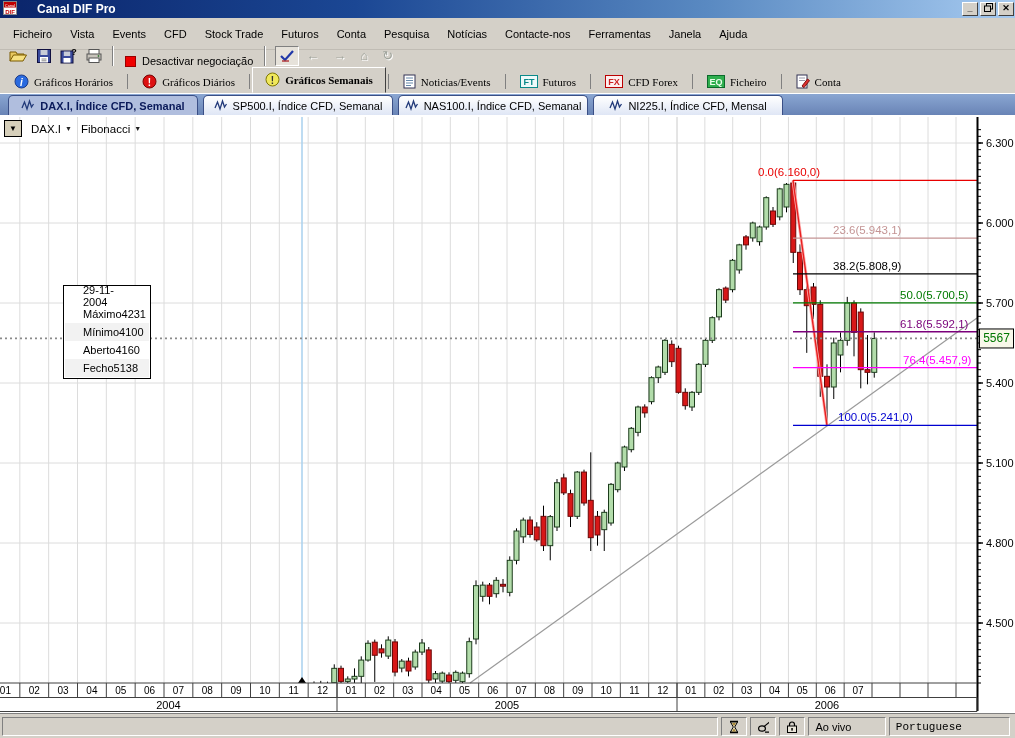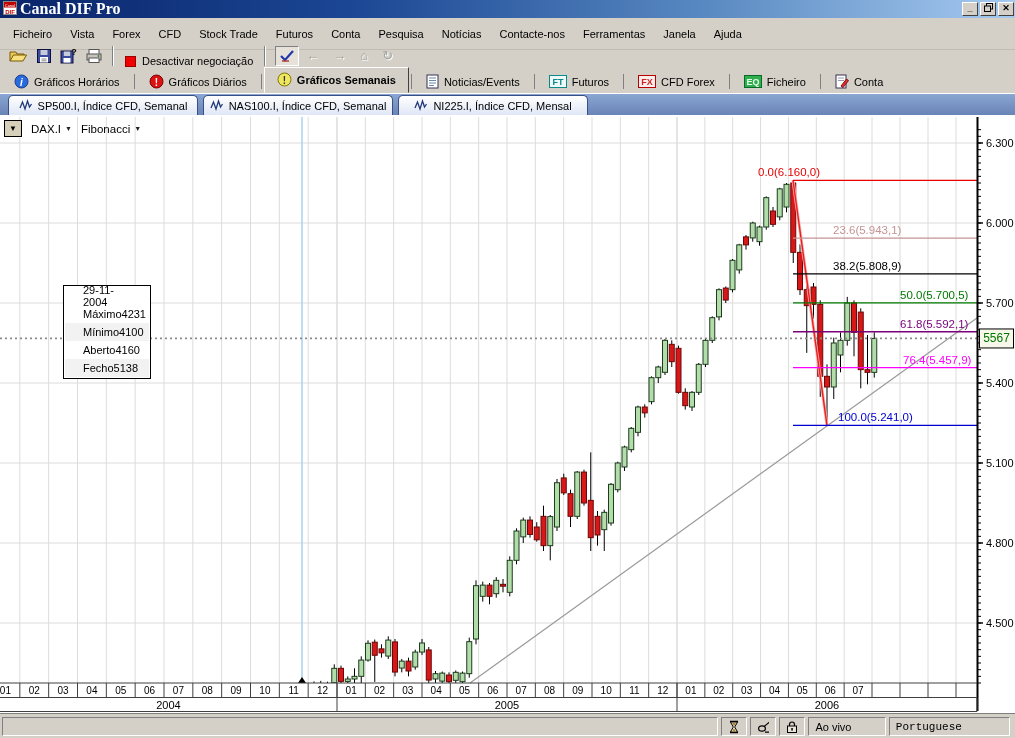--- a/index.html
+++ b/index.html
@@ -3,41 +3,41 @@
 <meta charset="utf-8">
 <style>
   html,body{margin:0;padding:0;background:#555;}
   *{box-sizing:border-box;}
   .win{position:relative;width:1015px;height:738px;background:#d4d0c8;overflow:hidden;
        font-family:"Liberation Sans",sans-serif;font-size:11px;color:#000;}
   
   .titlebar{position:absolute;left:0;top:0;width:1015px;height:18px;
     background:linear-gradient(to right,#0a246a 0%,#1b4794 35%,#5a8ac2 70%,#a6caf0 100%);
     display:flex;align-items:center;padding-left:3px;}
-  .ttext{color:#fff;font-weight:bold;font-size:16px;margin-left:3px;font-family:Liberation Serif, serif;}
+  .ttext{color:#fff;font-weight:bold;font-size:12px;margin-left:20px;}
   .wbtns{position:absolute;right:1px;top:2px;display:flex;}
   .wbtn{width:16px;height:14px;margin-left:2px;background:#d4d0c8;border:1px solid;
     border-color:#fff #404040 #404040 #fff;font-size:9px;line-height:11px;text-align:center;
     font-weight:bold;color:#000;}
   
   .menubar{position:absolute;left:0;top:18px;width:1015px;height:32px;display:flex;align-items:center;padding-left:4px;border-bottom:1px solid #c0bcb4;}
   .mitem{padding:4px 9px;}
   
   .toolbar{position:absolute;left:0;top:43px;width:1015px;height:25px;display:flex;align-items:center;padding-left:5px;}
   .tbtn{height:22px;display:flex;align-items:center;padding:0 4px;}
   .tsep{width:2px;height:20px;border-left:1px solid #808080;border-right:1px solid #fff;margin:0 5px;}
   .stopbtn{display:flex;align-items:flex-end;gap:6px;padding:0 6px;height:22px;}
   .stopsq{width:11px;height:11px;background:#f00000;border:1px solid #900;}
   .checkbtn{height:20px;width:24px;background:#e6e2da;border:1px solid;border-color:#808080 #fff #fff #808080;
     display:flex;align-items:center;justify-content:center;margin-left:4px;}
   .navbtn{color:#a0a49c;font-size:13px;padding:0 7px;text-shadow:1px 1px 0 #fff;}
   
   .tabs1{position:absolute;left:0;top:68px;width:1015px;height:26px;display:flex;align-items:flex-end;padding-left:2px;border-bottom:1px solid #fff;}
   .t1{display:flex;align-items:center;gap:5px;padding:3px 12px;height:22px;}
-  .t1 .lbl{white-space:nowrap;}
+  .t1 .lbl{white-space:nowrap;font-family:Liberation Serif, serif;}
   .t1.sel{background:#d4d0c8;border:1px solid;border-color:#fff #404040 #d4d0c8 #fff;height:26px;font-weight:bold;}
   .t1sep{width:1px;height:15px;background:#808080;margin:0 2px 4px 2px;}
   
   .tabstrip{position:absolute;left:0;top:94px;width:1015px;height:21px;
     background:linear-gradient(to bottom,#8aa6d2,#6984b6);display:flex;align-items:flex-end;padding-left:8px;}
   .t2{width:190px;height:20px;margin-right:5px;display:flex;align-items:center;justify-content:center;gap:5px;
     background:linear-gradient(to bottom,#ffffff,#dfe6f5);border:1px solid #3a4f86;border-bottom:none;
     border-radius:5px 5px 0 0;white-space:nowrap;overflow:hidden;}
   .t2.sel{background:#b0bede;font-weight:bold;color:#0a1a5a;}
   
@@ -77,21 +77,21 @@
         <span class="wbtn"><svg width="9" height="9">
             <rect x="2.5" y="0.5" width="6" height="5.5" fill="none" stroke="#000"></rect>
             <rect x="0.5" y="3" width="6" height="5.5" fill="#d4d0c8" stroke="#000"></rect>
           </svg></span>
         <span class="wbtn">✕</span>
       </span>
   </div>
   <div class="menubar" id="menubar">
       <span class="mitem">Ficheiro</span>
       <span class="mitem">Vista</span>
-      <span class="mitem">Forex</span>
+      <span class="mitem">Events</span>
       <span class="mitem">CFD</span>
       <span class="mitem">Stock Trade</span>
       <span class="mitem">Futuros</span>
       <span class="mitem">Conta</span>
       <span class="mitem">Pesquisa</span>
       <span class="mitem">Notícias</span>
       <span class="mitem">Contacte-nos</span>
       <span class="mitem">Ferramentas</span>
       <span class="mitem">Janela</span>
       <span class="mitem">Ajuda</span>
@@ -209,20 +209,26 @@
         <span><svg width="14" height="15">
             <rect x="1" y="1" width="10" height="13" fill="#fff" stroke="#335"></rect>
             <line x1="3" y1="4" x2="9" y2="4" stroke="#99a"></line>
             <line x1="3" y1="6.5" x2="9" y2="6.5" stroke="#99a"></line>
             <path d="M6,12 L11.5,5 l2,1.6 -5.5,7 z" fill="#e03030" stroke="#801010"></path>
           </svg></span>
         <span class="lbl">Conta</span>
       </span>
     </div>
   <div class="tabstrip" id="tabs2">
+      <span class="t2 sel">
+        <span><svg width="14" height="12">
+            <path d="M1,9 L3.5,3 6,10 8.5,2 10.5,8 12.5,5" fill="none" stroke="#223a7a" stroke-width="1.3"></path>
+          </svg></span>
+        <span>DAX.I, Índice CFD, Semanal</span>
+      </span>
       <span class="t2">
         <span><svg width="14" height="12">
             <path d="M1,9 L3.5,3 6,10 8.5,2 10.5,8 12.5,5" fill="none" stroke="#223a7a" stroke-width="1.3"></path>
           </svg></span>
         <span>SP500.I, Índice CFD, Semanal</span>
       </span>
       <span class="t2">
         <span><svg width="14" height="12">
             <path d="M1,9 L3.5,3 6,10 8.5,2 10.5,8 12.5,5" fill="none" stroke="#223a7a" stroke-width="1.3"></path>
           </svg></span>

